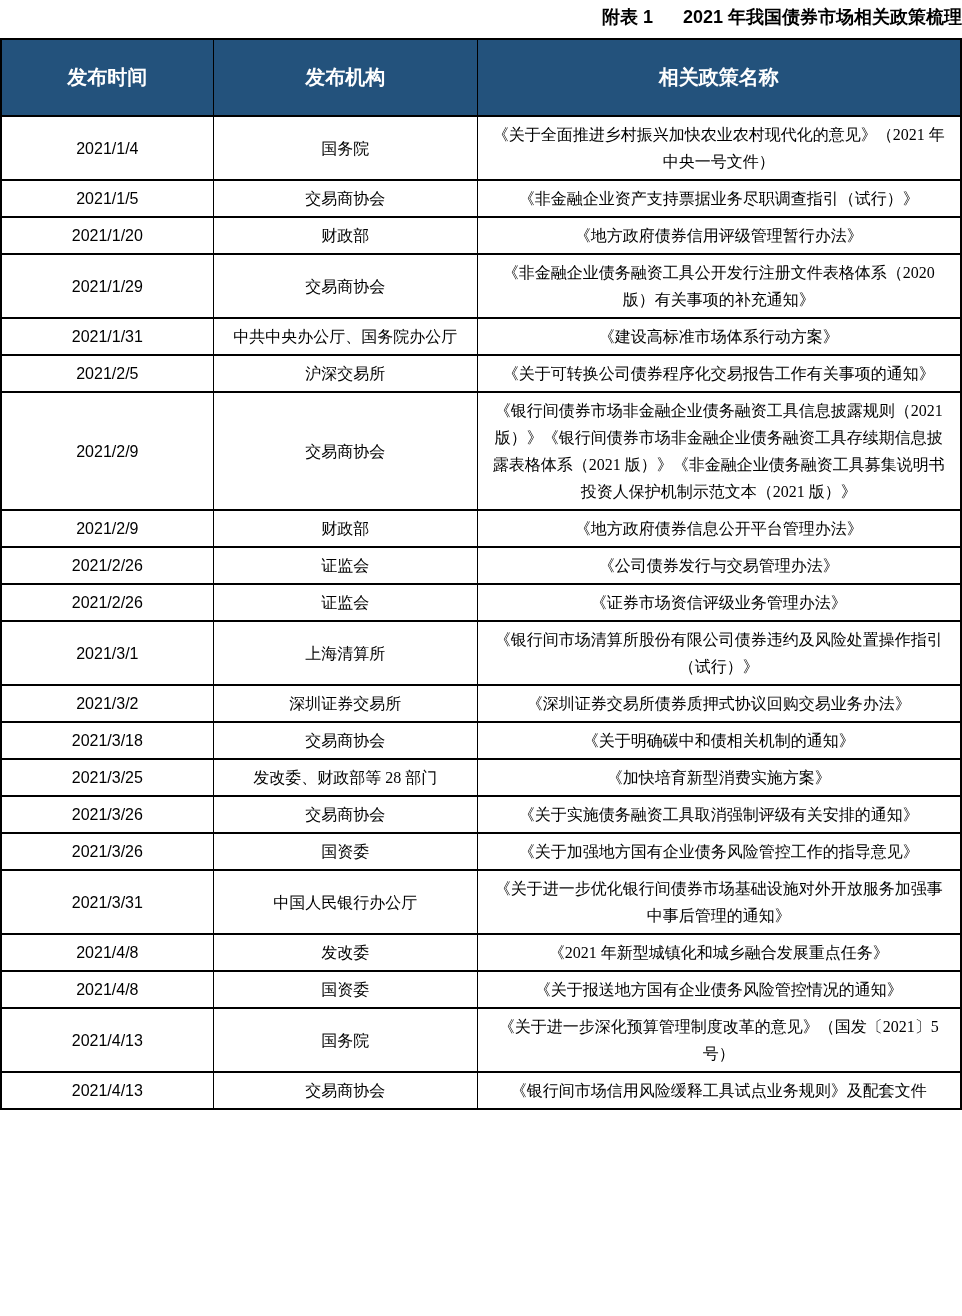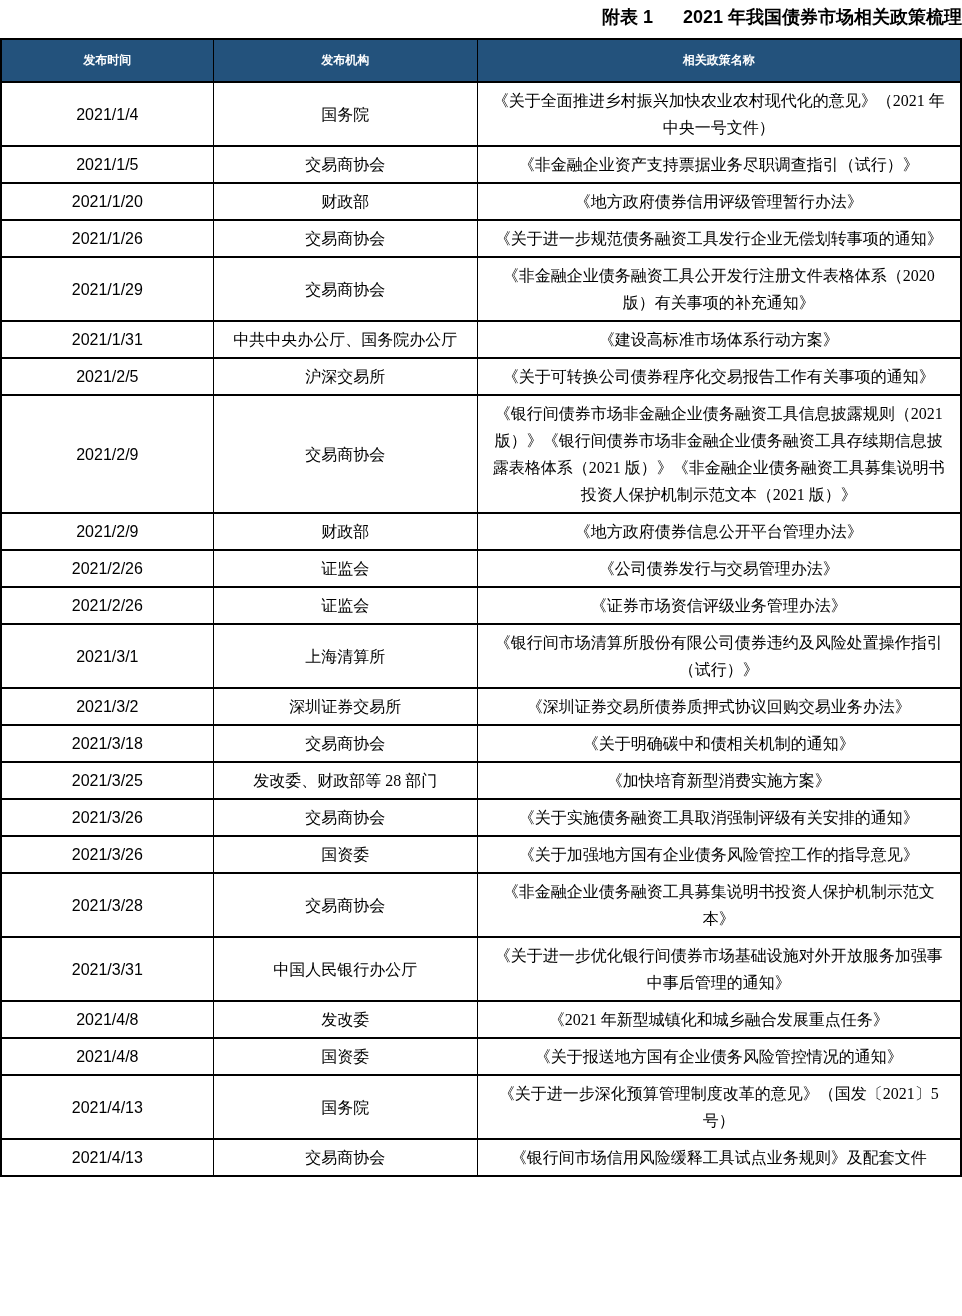--- a/index.html
+++ b/index.html
@@ -30,22 +30,22 @@
     border:2px solid var(--border-color);
   }
   col.c-date{width:22.1%;}
   col.c-org{width:27.5%;}
   col.c-policy{width:50.4%;}
   thead th{
     background:var(--header-bg);
     color:var(--header-text);
     font-family:Liberation Serif, serif;
     font-weight:bold;
-    font-size:12px;
-    padding:12px 6px;
+    font-size:20px;
+    padding:24px 6px;
     border-left:1px solid var(--border-color);
     border-right:1px solid var(--border-color);
     border-top:2px solid var(--border-color);
     border-bottom:2px solid var(--border-color);
     text-align:center;
   }
   tbody td{
     border-left:1px solid var(--border-color);
     border-right:1px solid var(--border-color);
     border-top:2px solid var(--border-color);
@@ -87,25 +87,20 @@
       </tr>
       <tr>
         <td class="col-date">2021/1/5</td>
         <td class="col-org">交易商协会</td>
         <td class="col-policy">《非金融企业资产支持票据业务尽职调查指引（试行）》</td>
       </tr>
       <tr>
         <td class="col-date">2021/1/20</td>
         <td class="col-org">财政部</td>
         <td class="col-policy">《地方政府债券信用评级管理暂行办法》</td>
-      </tr>
-      <tr>
-        <td class="col-date">2021/1/26</td>
-        <td class="col-org">交易商协会</td>
-        <td class="col-policy">《关于进一步规范债务融资工具发行企业无偿划转事项的通知》</td>
       </tr>
       <tr>
         <td class="col-date">2021/1/29</td>
         <td class="col-org">交易商协会</td>
         <td class="col-policy">《非金融企业债务融资工具公开发行注册文件表格体系（2020 版）有关事项的补充通知》</td>
       </tr>
       <tr>
         <td class="col-date">2021/1/31</td>
         <td class="col-org">中共中央办公厅、国务院办公厅</td>
         <td class="col-policy">《建设高标准市场体系行动方案》</td>
@@ -159,25 +154,20 @@
         <td class="col-date">2021/3/26</td>
         <td class="col-org">交易商协会</td>
         <td class="col-policy">《关于实施债务融资工具取消强制评级有关安排的通知》</td>
       </tr>
       <tr>
         <td class="col-date">2021/3/26</td>
         <td class="col-org">国资委</td>
         <td class="col-policy">《关于加强地方国有企业债务风险管控工作的指导意见》</td>
       </tr>
       <tr>
-        <td class="col-date">2021/3/28</td>
-        <td class="col-org">交易商协会</td>
-        <td class="col-policy">《非金融企业债务融资工具募集说明书投资人保护机制示范文本》</td>
-      </tr>
-      <tr>
         <td class="col-date">2021/3/31</td>
         <td class="col-org">中国人民银行办公厅</td>
         <td class="col-policy">《关于进一步优化银行间债券市场基础设施对外开放服务加强事中事后管理的通知》</td>
       </tr>
       <tr>
         <td class="col-date">2021/4/8</td>
         <td class="col-org">发改委</td>
         <td class="col-policy">《2021 年新型城镇化和城乡融合发展重点任务》</td>
       </tr>
       <tr>

